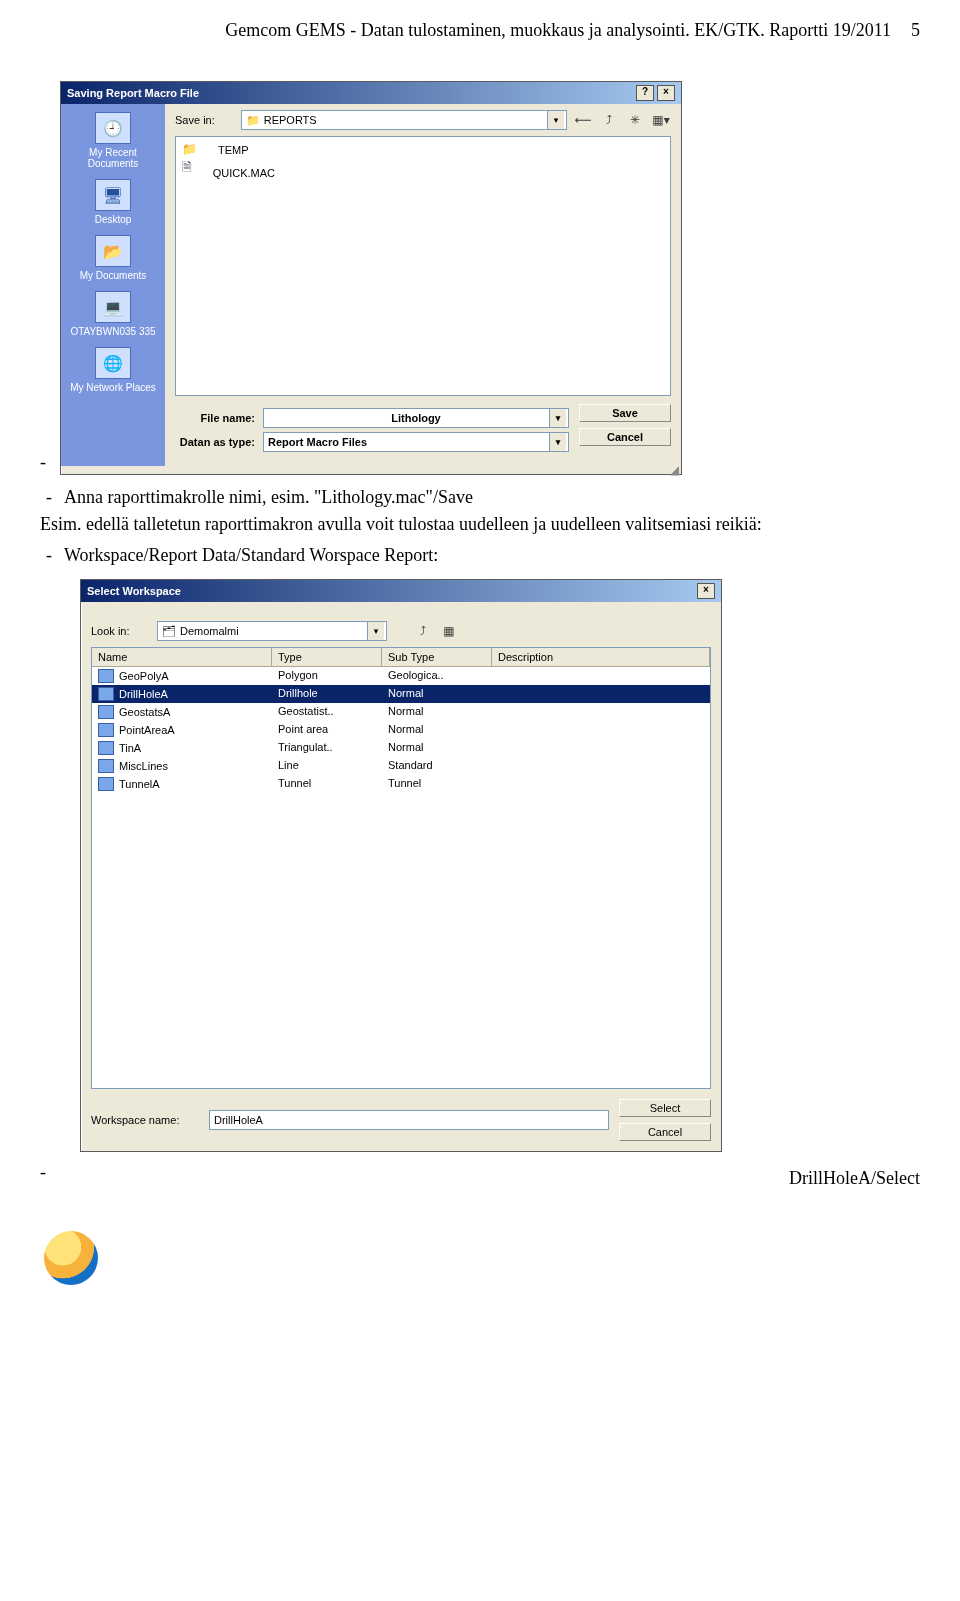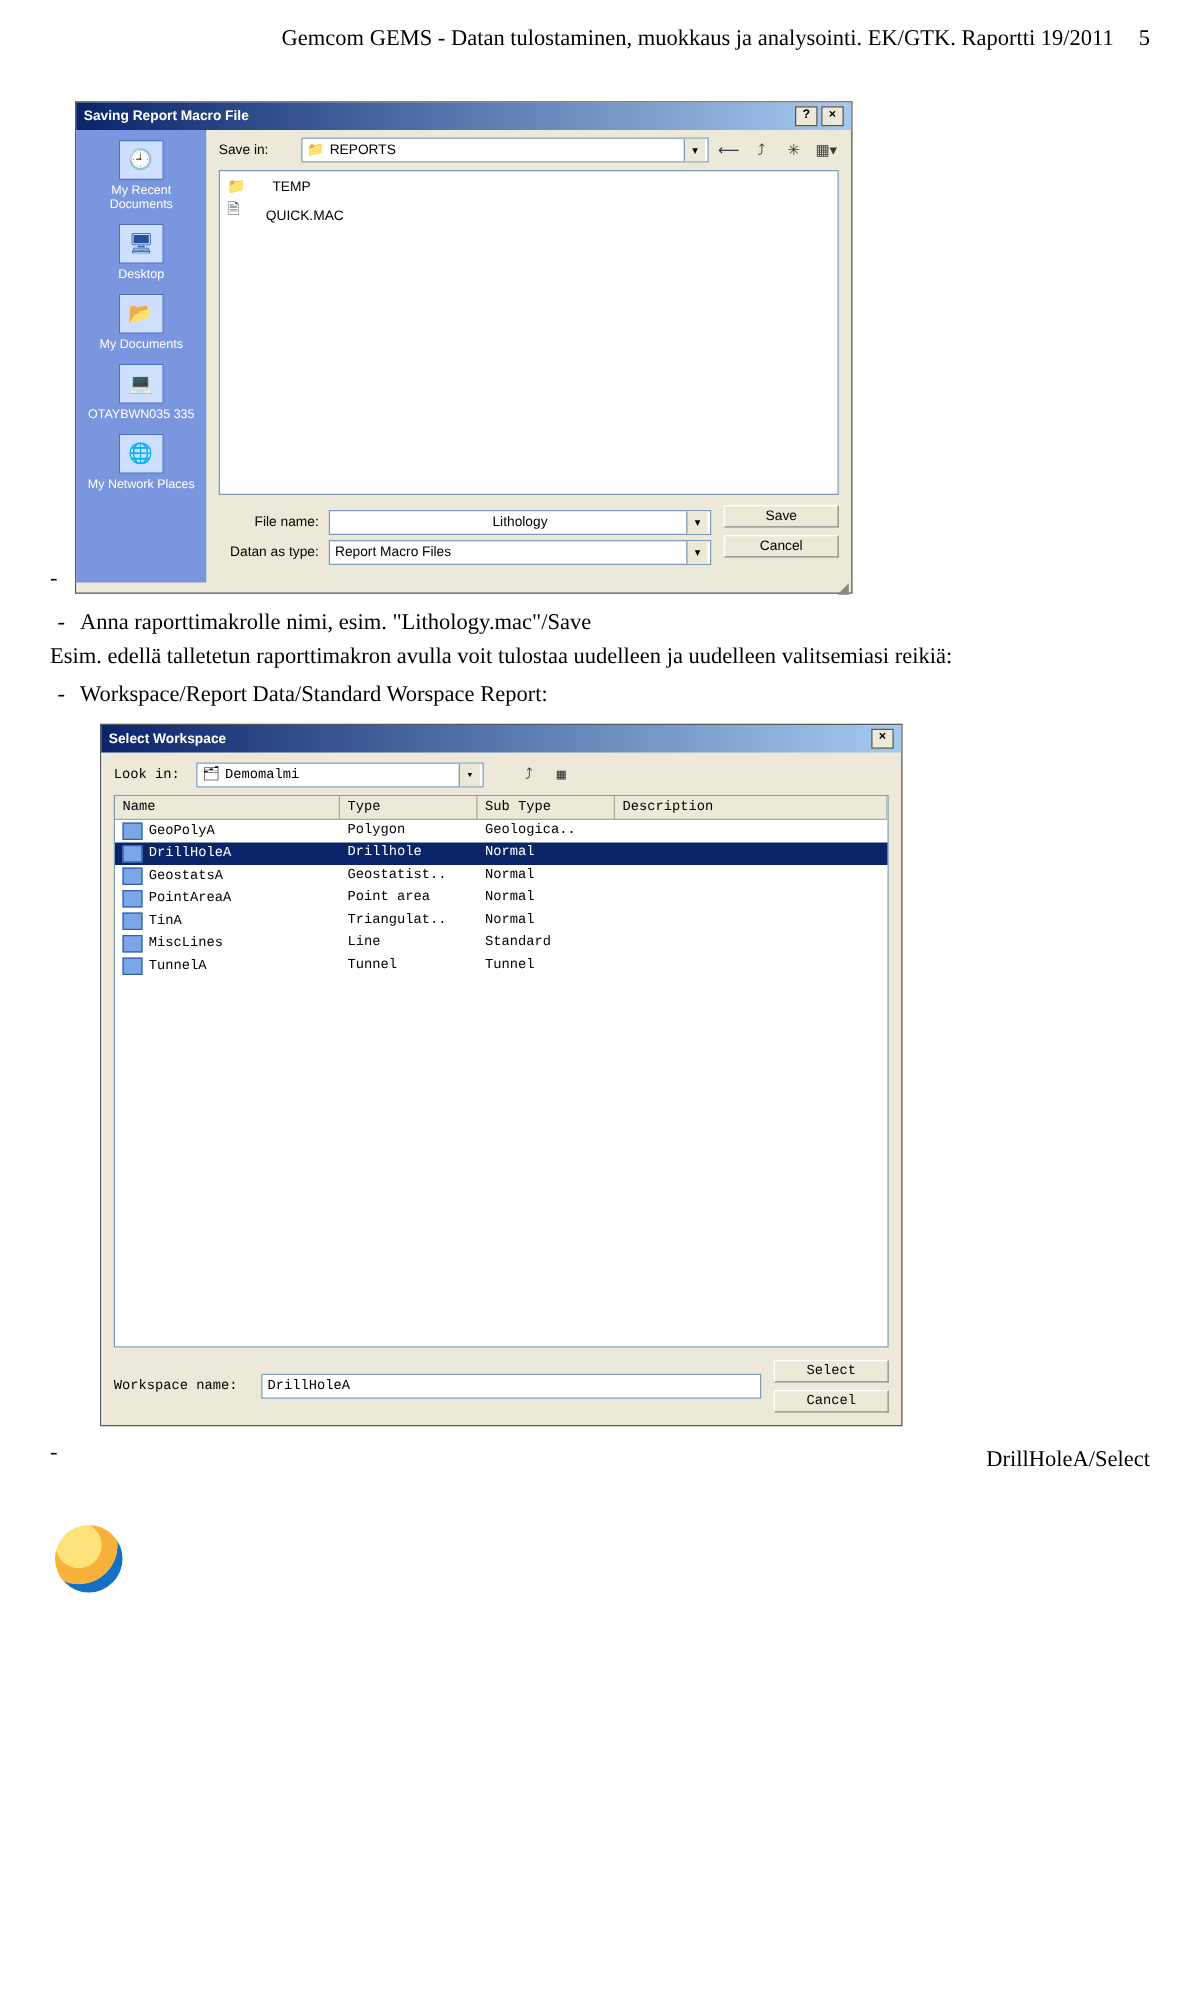--- a/index.html
+++ b/index.html
@@ -142,37 +142,37 @@
   .file-list {
     flex: 1;
     background: #fff;
     border: 1px solid #7f9db9;
     min-height: 250px;
     padding: 4px;
   }
   .file-item { display: flex; align-items: flex-end; gap: 21px; padding: 1px 2px; font-size: 11px; }
   .f-folder::before { content: "📁"; font-size: 12px; }
   .f-file::before   { content: "🗎"; font-size: 12px; color: #445; }
-  .dlg1-bottom { margin-top: 8px; display: flex; gap: 10px; align-items: flex-start; }
+  .dlg1-bottom { margin-top: 8px; display: flex; gap: 10px; align-items: flex-start; font-weight: bold; }
   .dlg1-bottom .fields { flex: 1; }
   .dlg1-bottom .buttons { display: flex; flex-direction: column; gap: 6px; }
   .resize-grip { text-align: right; color: #888; font-size: 12px; line-height: 8px; padding-right: 2px; }
 
   
   .gtk-logo {
     width: 54px; height: 54px;
     border-radius: 50%;
     background: radial-gradient(circle at 35% 30%, #ffe27a 0 35%, #f6b23a 36% 60%, #1470c7 61% 100%);
     margin-top: 40px;
     margin-left: 4px;
   }
 
   
   .dlg2 { width: 640px; }
-  .dlg2-body { padding: 8px 10px 10px 10px; display: flex; flex-direction: column; font-family: Liberation Mono, monospace; }
+  .dlg2-body { padding: 19px 10px 10px 10px; display: flex; flex-direction: column; }
   .lookin-row { display: flex; align-items: center; gap: 6px; margin-bottom: 6px; }
   .lookin-row label { width: 60px; }
   .ws-list {
     background: #fff;
     border: 1px solid #7f9db9;
     min-height: 440px;
     font-size: 11px;
   }
   .ws-head, .ws-row {
     display: grid;

